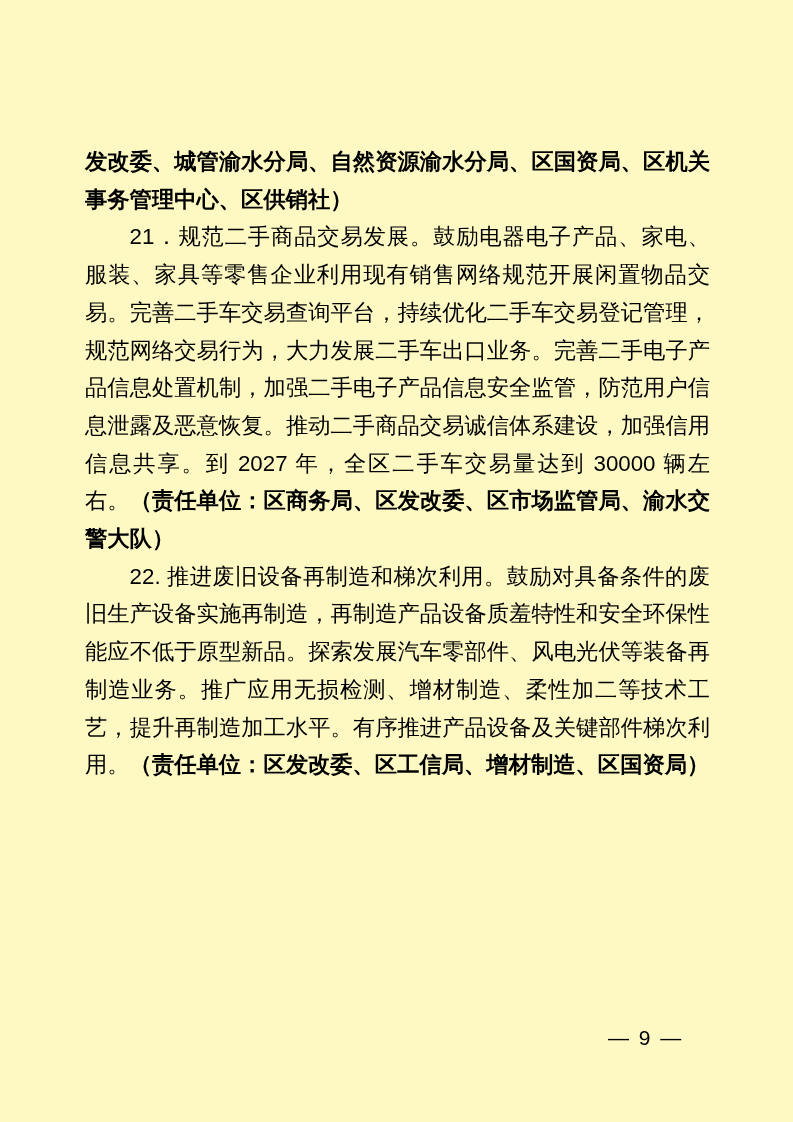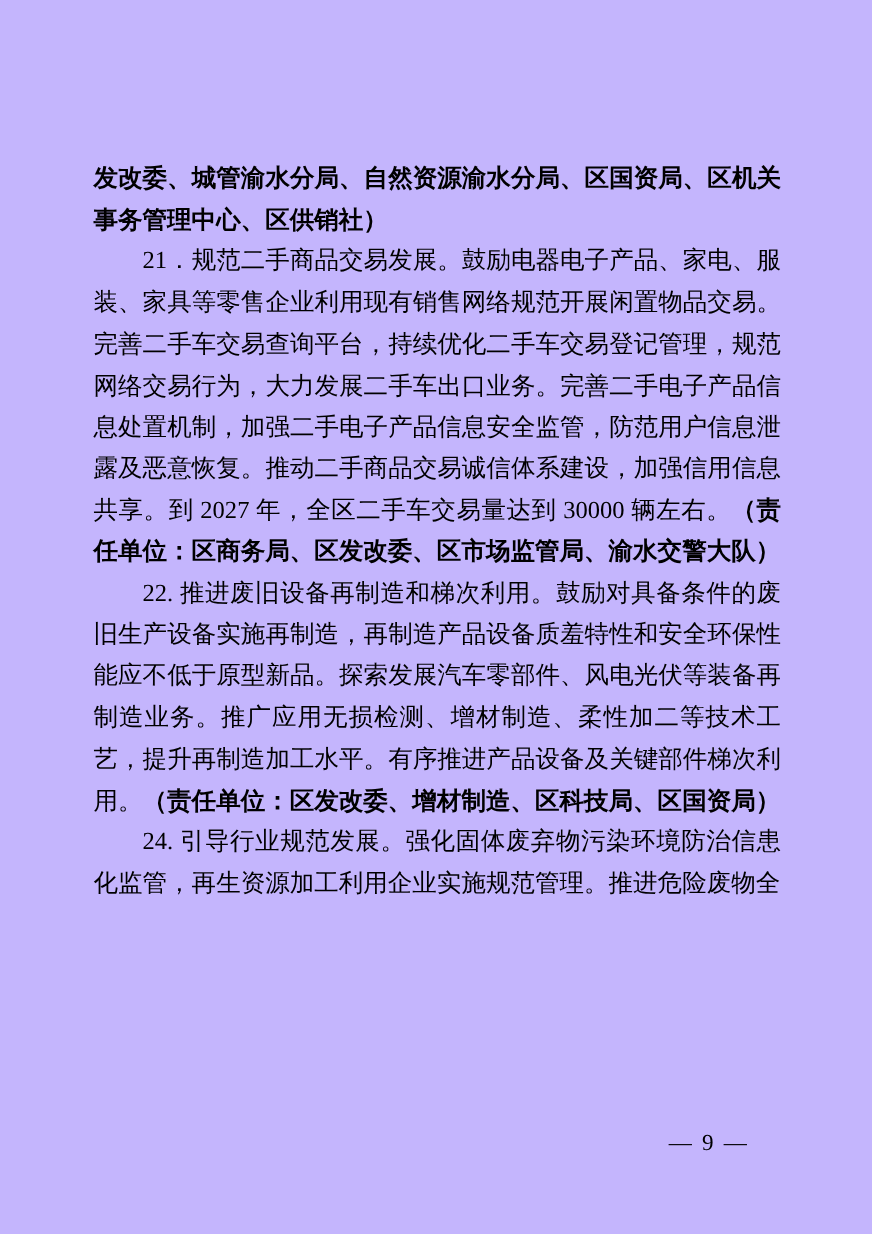--- a/index.html
+++ b/index.html
@@ -4,23 +4,23 @@
 <style>
   html, body {
     margin: 0;
     padding: 0;
     background: #ffffff;
   }
   .page {
     position: relative;
     width: 793px;
     height: 1122px;
-    background: #c4b5fd;
+    background: #fef9c3;
     overflow: hidden;
-    font-family: Liberation Serif, serif;
+    font-family: Liberation Sans, sans-serif;
     color: #000000;
   }
   .content {
     position: absolute;
     left: 85px;
     top: 143px;
     width: 625px;
     font-size: 22.3px;
     line-height: 37.7px;
     text-align: justify;
@@ -51,21 +51,20 @@
 </head>
 <body>
 
 <div class="page">
   <div class="content">
 
     <p class="para"><span class="seg bold">发改委、城管渝水分局、自然资源渝水分局、区国资局、区机关事务管理中心、区供销社）</span></p>
 
     <p class="para indent"><span class="seg">21．规范二手商品交易发展。鼓励电器电子产品、家电、服装、家具等零售企业利用现有销售网络规范开展闲置物品交易。完善二手车交易查询平台，持续优化二手车交易登记管理，规范网络交易行为，大力发展二手车出口业务。完善二手电子产品信息处置机制，加强二手电子产品信息安全监管，防范用户信息泄露及恶意恢复。推动二手商品交易诚信体系建设，加强信用信息共享。到 2027 年，全区二手车交易量达到 30000 辆左右。</span><span class="seg bold">（责任单位：区商务局、区发改委、区市场监管局、渝水交警大队）</span></p>
 
-    <p class="para indent"><span class="seg">22. 推进废旧设备再制造和梯次利用。鼓励对具备条件的废旧生产设备实施再制造，再制造产品设备质羞特性和安全环保性能应不低于原型新品。探索发展汽车零部件、风电光伏等装备再制造业务。推广应用无损检测、增材制造、柔性加二等技术工艺，提升再制造加工水平。有序推进产品设备及关键部件梯次利用。</span><span class="seg bold">（责任单位：区发改委、增材制造、区科技局、区国资局）</span></p>
+    <p class="para indent"><span class="seg">22. 推进废旧设备再制造和梯次利用。鼓励对具备条件的废旧生产设备实施再制造，再制造产品设备质羞特性和安全环保性能应不低于原型新品。探索发展汽车零部件、风电光伏等装备再制造业务。推广应用无损检测、增材制造、柔性加二等技术工艺，提升再制造加工水平。有序推进产品设备及关键部件梯次利用。</span><span class="seg bold">（责任单位：区发改委、区工信局、增材制造、区国资局）</span></p>
 
 
-    <p class="para indent"><span class="seg">24. 引导行业规范发展。强化固体废弃物污染环境防治信患化监管，再生资源加工利用企业实施规范管理。推进危险废物全</span></p>
 
   </div>
 
   <div class="page-number">— 9 —</div>
 </div>
 
 </body></html>

